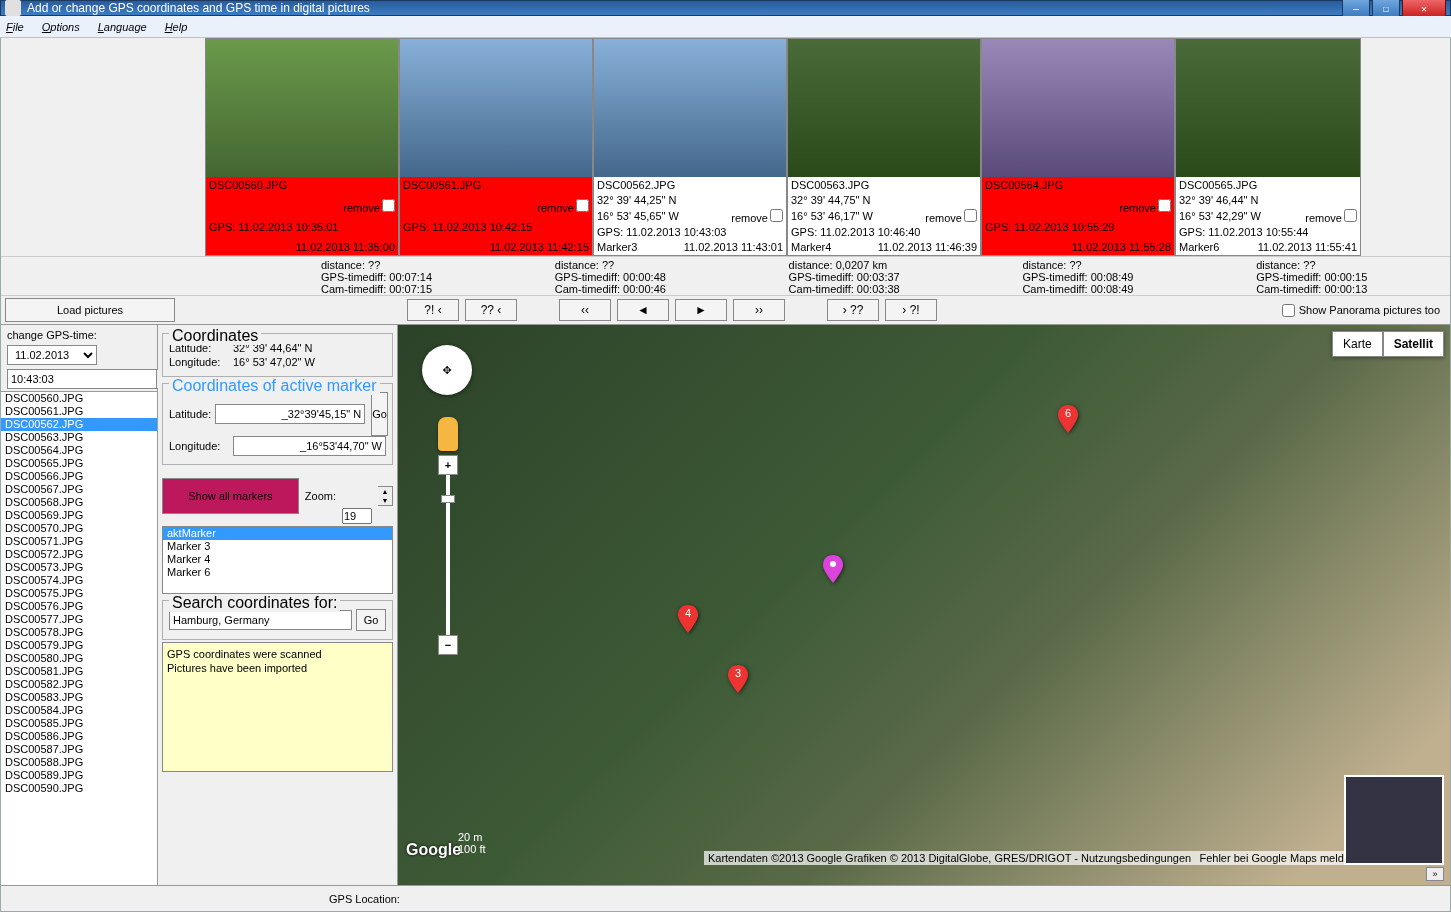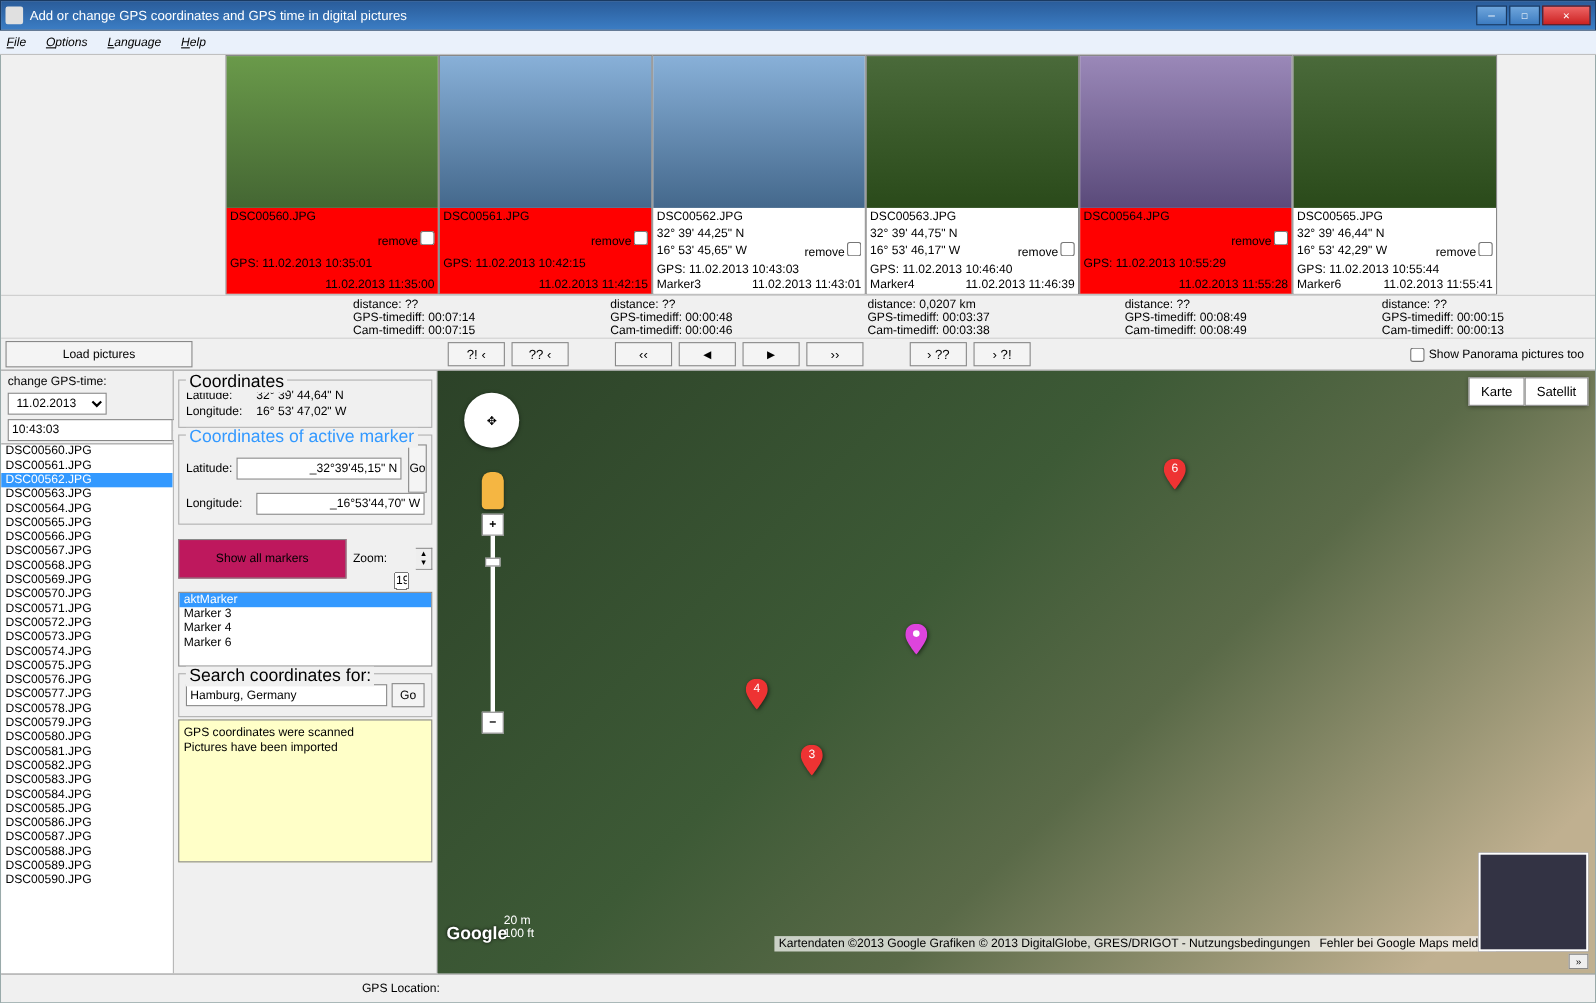--- a/index.html
+++ b/index.html
@@ -1,19 +1,19 @@
 <!DOCTYPE html>
 <html><head>
 <meta charset="utf-8">
 <style>
 * { box-sizing: border-box; margin: 0; padding: 0; font-family: "Segoe UI", Tahoma, sans-serif; font-size: 11px; }
 body { background: #f0f0f0; width: 1451px; height: 912px; overflow: hidden; display: flex; flex-direction: column; }
 
 
-.titlebar { background: linear-gradient(#2a5c9a,#3b7dc4); color: #fff; height: 28px; display: flex; align-items: center; padding: 0 4px; border: 1px solid #1a3a62; }
+.titlebar { background: linear-gradient(#2a5c9a,#3b7dc4); color: #fff; height: 16px; display: flex; align-items: center; padding: 0 4px; border: 1px solid #1a3a62; }
 .titlebar .icon { width: 16px; height: 16px; background: #e0e0e0; margin-right: 6px; border-radius: 2px; }
 .titlebar .title { flex: 1; font-size: 12px; }
 .wbtn { width: 28px; height: 18px; margin-left: 2px; display: flex; align-items: center; justify-content: center; font-size: 10px; font-family: Consolas, monospace; }
 .wbtn.min, .wbtn.max { background: linear-gradient(#6fa6dc,#3d7cc1); border: 1px solid #1a3a62; color: #fff; }
 .wbtn.close { background: linear-gradient(#e66,#c22); border: 1px solid #611; color: #fff; width: 44px; }
 
 
 .menubar { background: #eaf1fb; height: 22px; display: flex; align-items: center; padding: 0 6px; border-bottom: 1px solid #c0c0c0; }
 .menubar span { margin-right: 18px; text-decoration: underline; text-decoration-color: transparent; font-style: italic; }
 .menubar span::first-letter { text-decoration: underline; }
@@ -82,21 +82,21 @@
 .mlist { height: 68px; border: 1px solid #888; background: #fff; overflow: auto; }
 .mlist div { padding: 0 4px; line-height: 13px; }
 .mlist div.sel { background: #3399ff; color: #fff; }
 .log { height: 130px; border: 1px solid #888; background: #ffffc8; padding: 4px; overflow-y: scroll; font-size: 11px; line-height: 14px; }
 
 
 .mapwrap { flex: 1; position: relative; background: #3a5a3a; }
 .map { position: absolute; inset: 0; background: linear-gradient(135deg,#2c4228 0%,#3d5a36 40%,#5a6a48 60%,#c0b090 90%); }
 .maptypes { position: absolute; top: 6px; right: 6px; display: flex; box-shadow: 0 1px 4px rgba(0,0,0,.4); }
 .maptypes div { background: #fff; padding: 5px 10px; font-size: 12px; border: 1px solid #888; }
-.maptypes div.active { font-weight: normal; }
+.maptypes div.active { font-weight: bold; }
 .pan { position: absolute; top: 20px; left: 24px; width: 50px; height: 50px; background: #fff; border-radius: 50%; box-shadow: 0 1px 4px rgba(0,0,0,.5); display: flex; align-items: center; justify-content: center; }
 .peg { position: absolute; top: 92px; left: 40px; width: 20px; height: 34px; background: #f5b642; border-radius: 8px 8px 4px 4px; box-shadow: 0 1px 3px rgba(0,0,0,.5); }
 .zoom { position: absolute; top: 130px; left: 44px; width: 12px; height: 200px; display: flex; flex-direction: column; align-items: center; }
 .zoom .zbtn { width: 20px; height: 20px; background: #fff; border: 1px solid #888; display: flex; align-items: center; justify-content: center; font-weight: bold; }
 .zoom .ztrack { flex: 1; width: 4px; background: #fff; position: relative; }
 .zoom .ztrack .zthumb { position: absolute; top: 20px; left: -5px; width: 14px; height: 8px; background: #fff; border: 1px solid #888; }
 .pin { position: absolute; width: 20px; height: 28px; }
 .pin svg { width: 100%; height: 100%; filter: drop-shadow(1px 1px 2px rgba(0,0,0,.6)); }
 .scale { position: absolute; bottom: 30px; left: 60px; color: #fff; font-size: 10px; }
 .glogo { position: absolute; bottom: 26px; left: 8px; color: #fff; font-size: 16px; font-weight: bold; text-shadow: 0 0 3px #000; }
@@ -360,21 +360,21 @@
             <button class="gobtn" style="height:44px;margin-left:2px" rowspan="2">Go</button>
           </div>
         <div class="crow" style="margin-top:-2px">
             <label>Longitude:</label>
             <input value="_16°53'44,70&quot; W" style="">
           </div>
       </div>
       <div class="zrow">
         <button class="wide showall">Show all markers</button>
         <span>Zoom:</span>
-        <input style="width: 14px; margin-top: 41px;" value="19">
+        <input style="width: 30px; margin-top: 41px;" value="19">
         <div class="spin">
             <div>▲</div>
             <div>▼</div>
           </div>
       </div>
       <div class="mlist" id="mlist">
           <div class="sel">aktMarker</div>
           <div>Marker 3</div>
           <div>Marker 4</div>
           <div>Marker 6</div>

